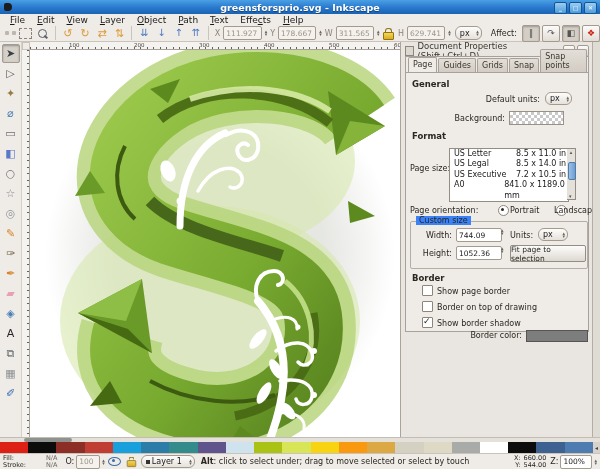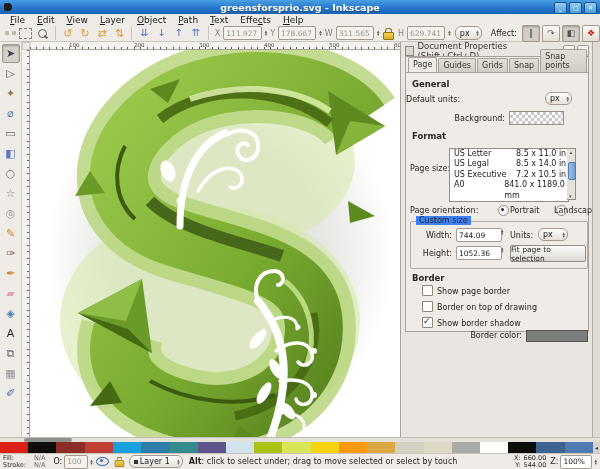--- a/index.html
+++ b/index.html
@@ -120,21 +120,21 @@
   #rightstrip{left:592px;top:42px;width:8px;height:395px;background:#dfdbd5;border-left:1px solid #b3ada4;box-sizing:border-box}
   #hscroll{left:0;top:437px;width:600px;height:5px;background:#e4e0da;border-top:1px solid #c2bcb3;box-sizing:border-box}
   #hthumb{position:absolute;left:24px;top:0px;width:48px;height:4px;background:#8f938f;border-radius:2px}
   #palette{left:0;top:442px;width:600px;height:11px;display:flex;background:#222}
   .swatch{flex:1;height:11px}
   #pal-arrow{width:7px;height:11px;background:#d7d3cc;font-size:6px;line-height:11px;text-align:center;color:#444}
 
   
   #statusbar{left:0;top:453px;width:600px;height:16px;background:#efebe7;
     border-top:1px solid #c9c3bb;display:flex;align-items:center;box-sizing:border-box;padding:0 3px}
-  .fs-grid{display:grid;grid-template-columns:auto auto;column-gap:8px;font-size:6.5px;line-height:7px;color:#2a2620}
+  .fs-grid{display:grid;grid-template-columns:auto auto;column-gap:20px;font-size:6.5px;line-height:7px;color:#2a2620}
   .fs-grid .v{color:#6b655c}
   .eye{width:11px;height:7px;border:1px solid #3a6ea8;border-radius:50%;position:relative;margin:0 3px}
   .eye::after{content:"";position:absolute;left:3px;top:1px;width:3px;height:3px;border-radius:50%;background:#3a6ea8}
   .coords{display:grid;grid-template-columns:auto auto;column-gap:3px;font-size:6.5px;
     line-height:7px;text-align:right;color:#2a2620;margin-left:auto}
   #status-msg{font-size:8px;color:#2a2620;margin-left:6px;white-space:nowrap;overflow:hidden}
 </style>
 </head>
 <body>
 
@@ -321,21 +321,21 @@
   <div id="panel-box">
     <div id="tabs">
         <span class="tab active">Page</span>
         <span class="tab">Guides</span>
         <span class="tab">Grids</span>
         <span class="tab">Snap</span>
         <span class="tab">Snap points</span>
       </div>
     <div id="tabpane">
       <div class="abs heading" style="left:6px;top:6px">General</div>
-      <div class="abs plabel" style="left:0;top:22px;width:134px;">Default units:</div>
+      <div class="abs plabel" style="left:0;top:22px;width:134px;text-align:right">Default units:</div>
       <div class="abs combo" style="left:139px;top:19px;width:27px">
           <span>px</span>
           <span class="spin">▴<br>▾</span>
         </div>
       <div class="abs plabel" style="left:0;top:41px;width:99px;text-align:right">Background:</div>
       <div class="abs checker" style="left:103px;top:38px;width:53px;height:12px"></div>
       <div class="abs heading" style="left:6px;top:58px">Format</div>
       <div class="abs plabel" style="left:4px;top:91px">Page size:</div>
 
       <div class="abs plabel" style="left:4px;top:133px">Page orientation:</div>

